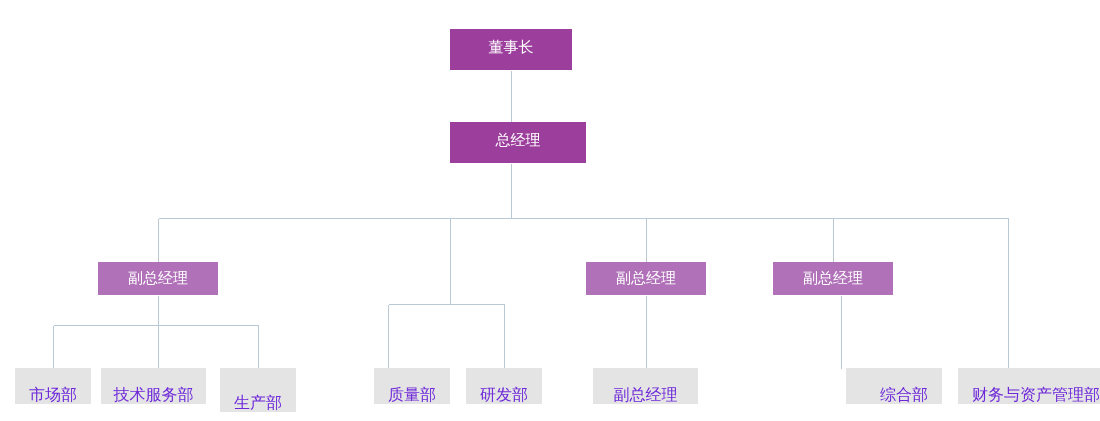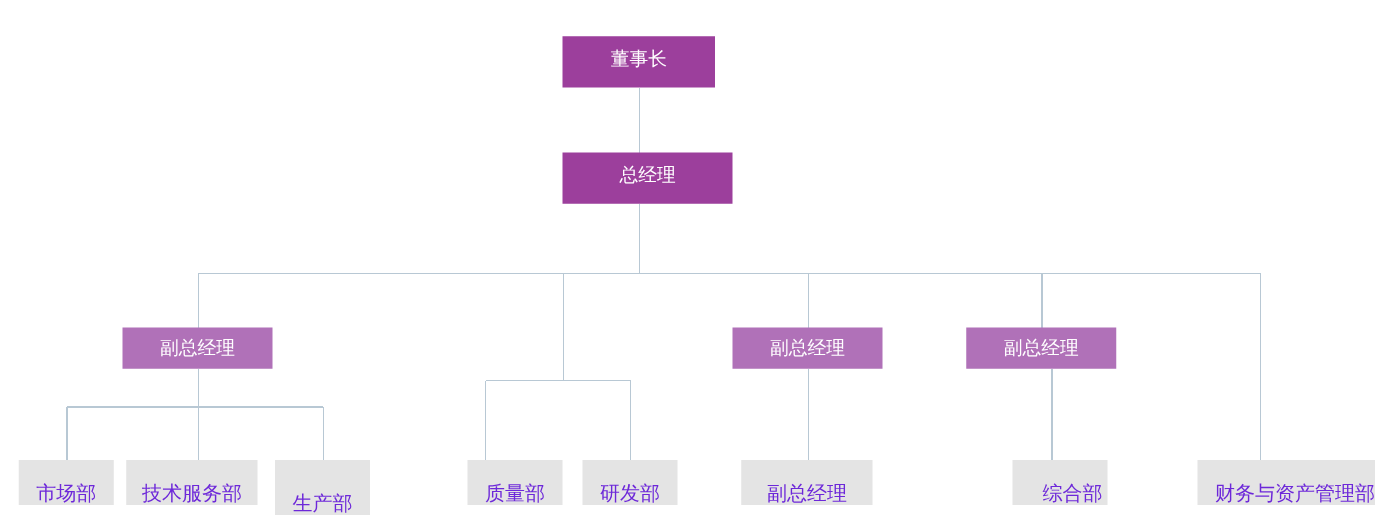--- a/index.html
+++ b/index.html
@@ -109,21 +109,21 @@
       </div>
       <div class="node level-dept" style="left: 350px; top: 368px; width: 76px; height: 36px; margin-left: 24px;">
         <span class="node-label">质量部</span>
       </div>
       <div class="node level-dept" style="left: 466px; top: 368px; width: 76px; height: 36px;">
         <span class="node-label">研发部</span>
       </div>
       <div class="node level-dept" style="left: 593px; top: 368px; width: 105px; height: 36px;">
         <span class="node-label">副总经理</span>
       </div>
-      <div class="node level-dept" style="left: 810px; top: 368px; width: 76px; height: 36px; padding-left: 20px;">
+      <div class="node level-dept" style="left: 846px; top: 368px; width: 96px; height: 36px; padding-left: 20px;">
         <span class="node-label">综合部</span>
       </div>
       <div class="node level-dept" style="left: 930px; top: 368px; width: 156px; height: 36px; margin-left: 28px;">
         <span class="node-label">财务与资产管理部</span>
       </div>
     </div>
 
 </div>
 
 </body></html>

